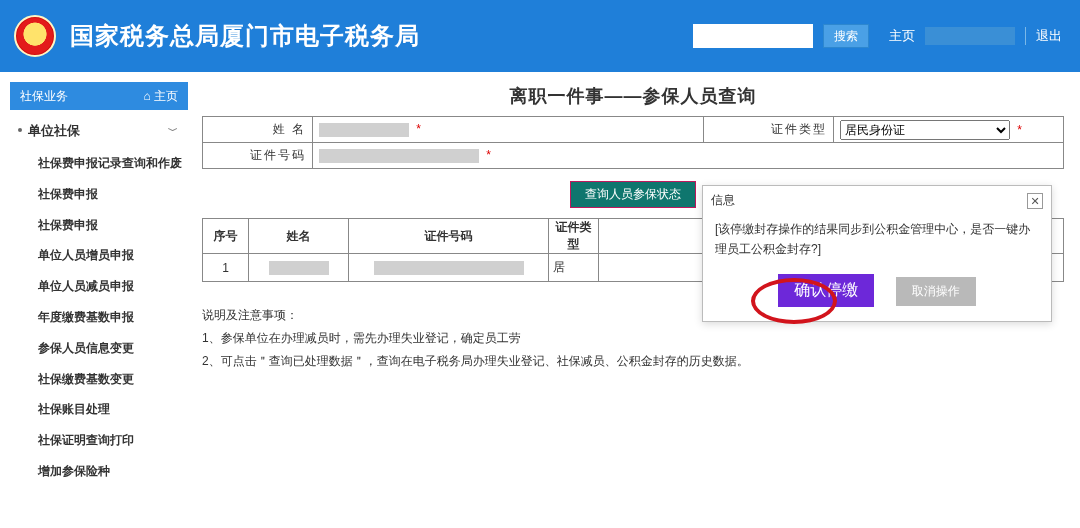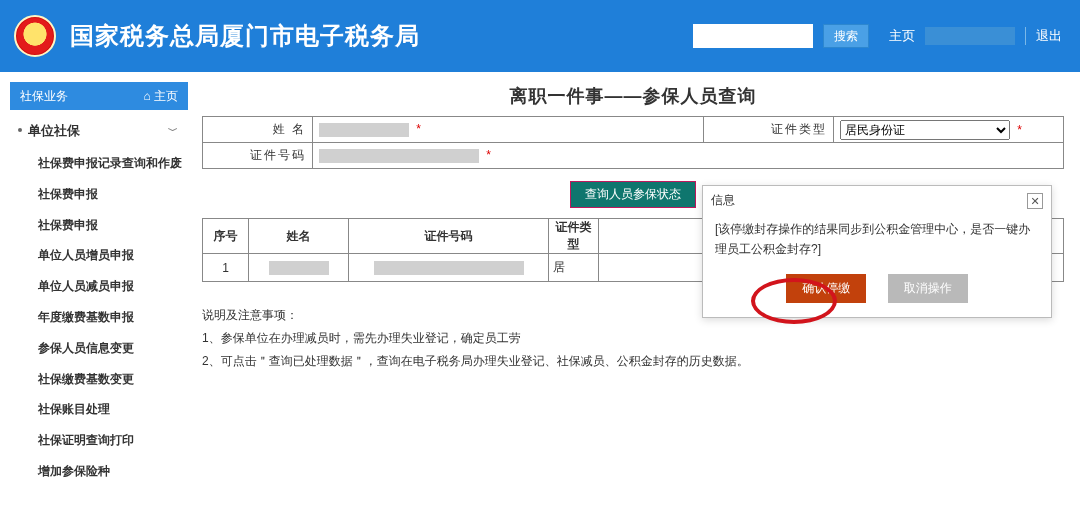--- a/index.html
+++ b/index.html
@@ -104,22 +104,22 @@
     display:flex; justify-content:space-between; align-items:center;
     padding:6px 8px; font-size:12px;
   }
   .modal-close {
     width:16px; height:16px; border:1px solid #999; font-size:11px;
     line-height:14px; text-align:center; cursor:pointer; color:#555;
   }
   .modal-body { padding:4px 12px 14px; font-size:12px; line-height:1.7; }
   .modal-actions { text-align:center; padding-bottom:14px; }
   .btn-confirm {
-    background:#c2410c; color:#fff; border:0; padding:6px 16px;
-    font-size:12px; cursor:pointer; margin-right:18px;
+    background:#6d28d9; color:#fff; border:0; padding:6px 16px;
+    font-size:16px; cursor:pointer; margin-right:18px;
   }
   .btn-cancel {
     background:#b9b9b9; color:#fff; border:0; padding:6px 16px;
     font-size:12px; cursor:pointer;
   }
   .red-circle {
     position:absolute; width:86px; height:46px;
     border:4px solid #d2141c; border-radius:50%;
     left:48px; top:92px; pointer-events:none;
   }

